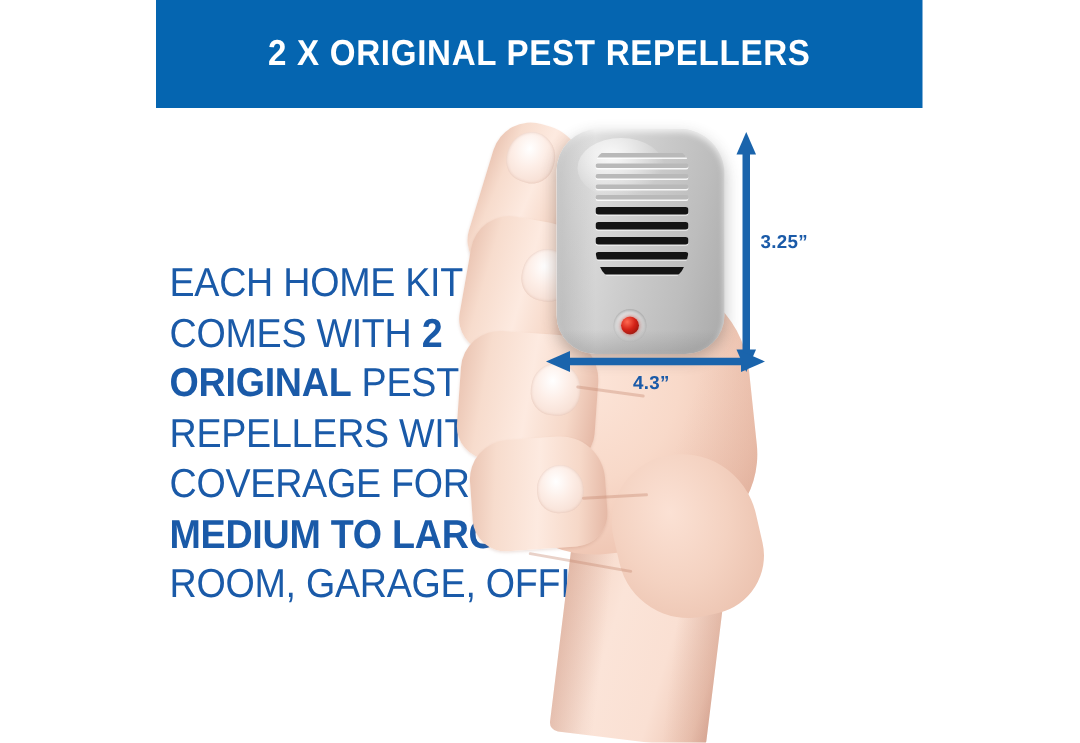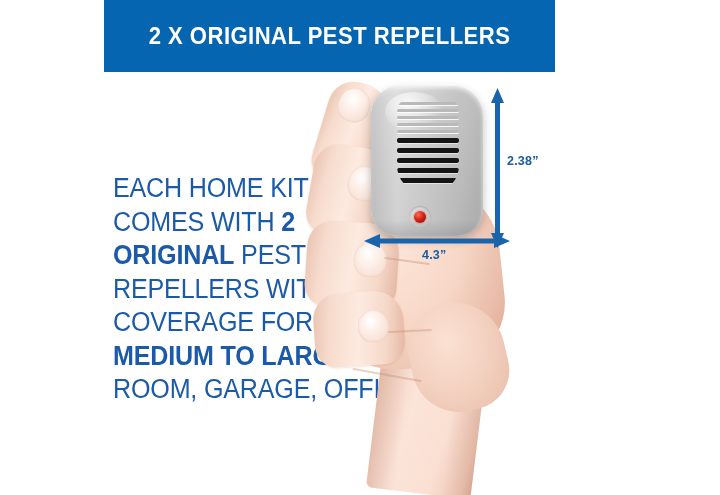--- a/index.html
+++ b/index.html
@@ -6,21 +6,21 @@
   html, body {
     width:720px; height:495px;
     background:#ffffff;
     font-family:"Liberation Sans", sans-serif;
     overflow:hidden;
   }
   #stage { position:relative; width:720px; height:495px; background:#fff; }
 
   
   .banner {
-    position:absolute; left:104px; top:0px; width:451px; height:72px;
+    position:absolute; left:104px; top:0px; width:511px; height:72px;
     background:#0565b0;
     display:flex; align-items:center; justify-content:center;
   }
   .banner-title {
     color:#ffffff;
     font-size:24px;
     font-weight:bold;
     letter-spacing:0.5px;
     transform:scaleX(0.92);
     white-space:nowrap;
@@ -257,21 +257,21 @@
     </div>
   </div>
 
   <div class="dim v-arrow">
     <svg width="13" height="160" viewBox="0 0 13 160">
       <line x1="6.5" y1="11" x2="6.5" y2="149" stroke="#1a64ac" stroke-width="5"></line>
       <polygon points="6.5,0 13,15 0,15" fill="#1a64ac"></polygon>
       <polygon points="6.5,160 13,145 0,145" fill="#1a64ac"></polygon>
     </svg>
   </div>
-  <div class="dim-label" id="lbl-v">2.38”</div>
+  <div class="dim-label" id="lbl-v">3.25”</div>
 
   <div class="dim h-arrow">
     <svg width="146" height="14" viewBox="0 0 146 14">
       <line x1="12" y1="7" x2="134" y2="7" stroke="#1a64ac" stroke-width="5"></line>
       <polygon points="0,7 16,0 16,14" fill="#1a64ac"></polygon>
       <polygon points="146,7 130,0 130,14" fill="#1a64ac"></polygon>
     </svg>
   </div>
   <div class="dim-label" id="lbl-h">4.3”</div>
 

